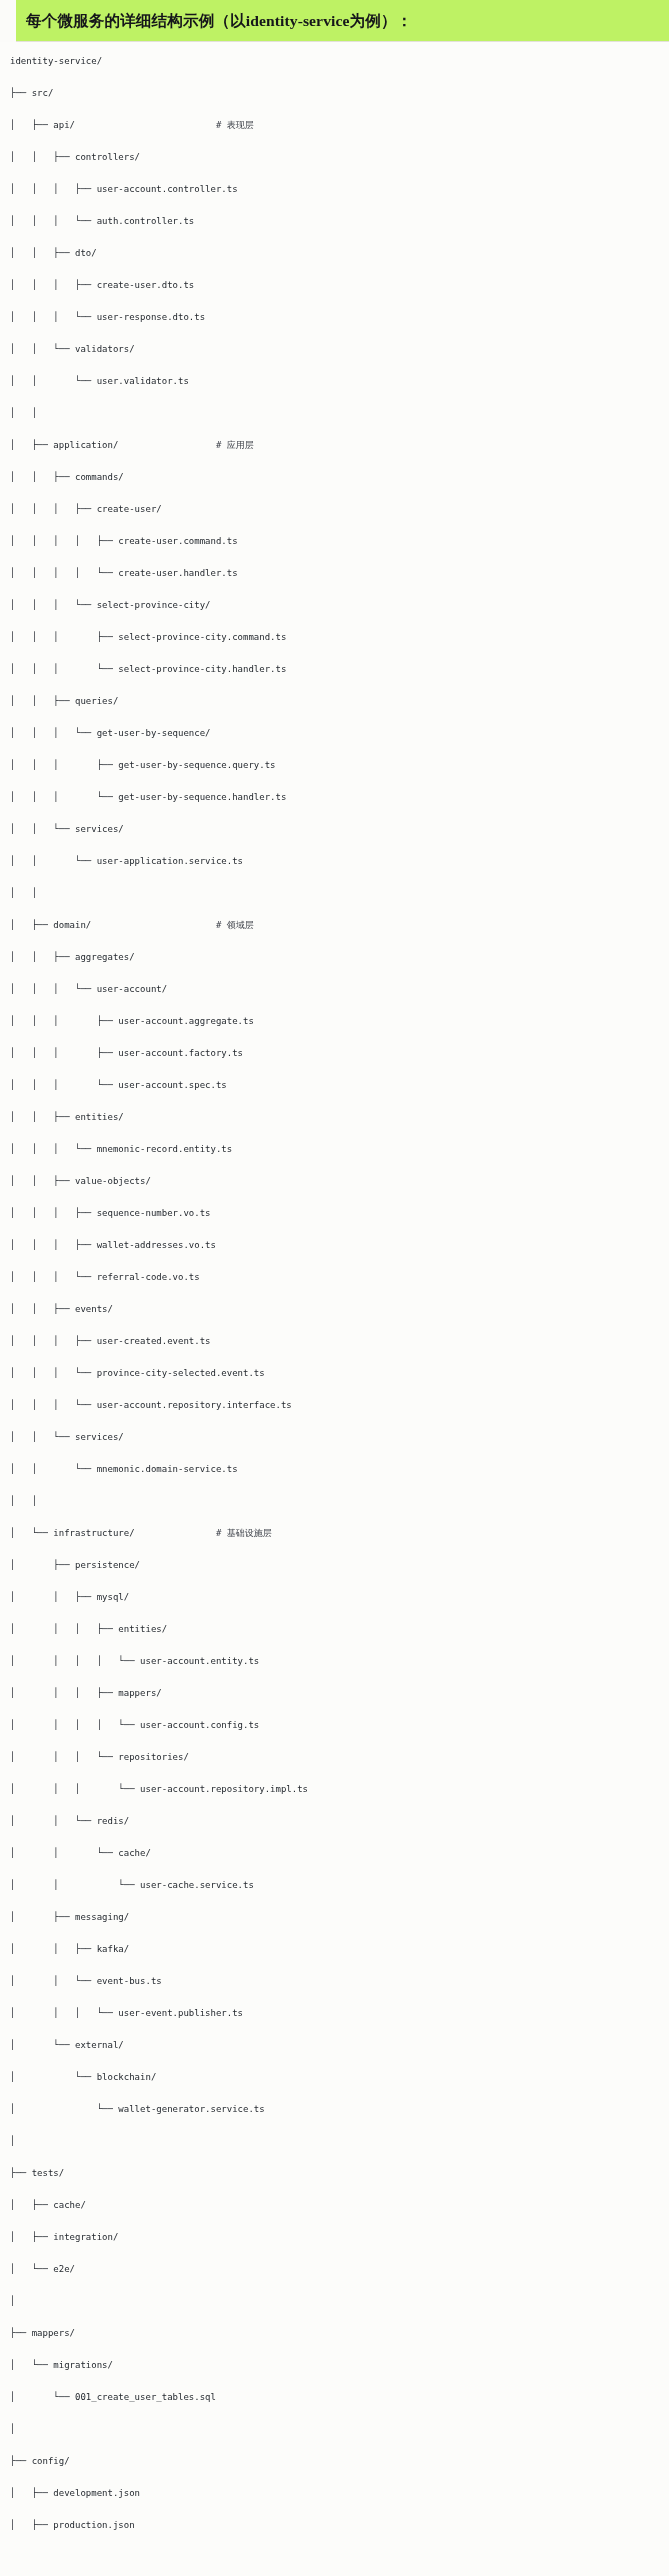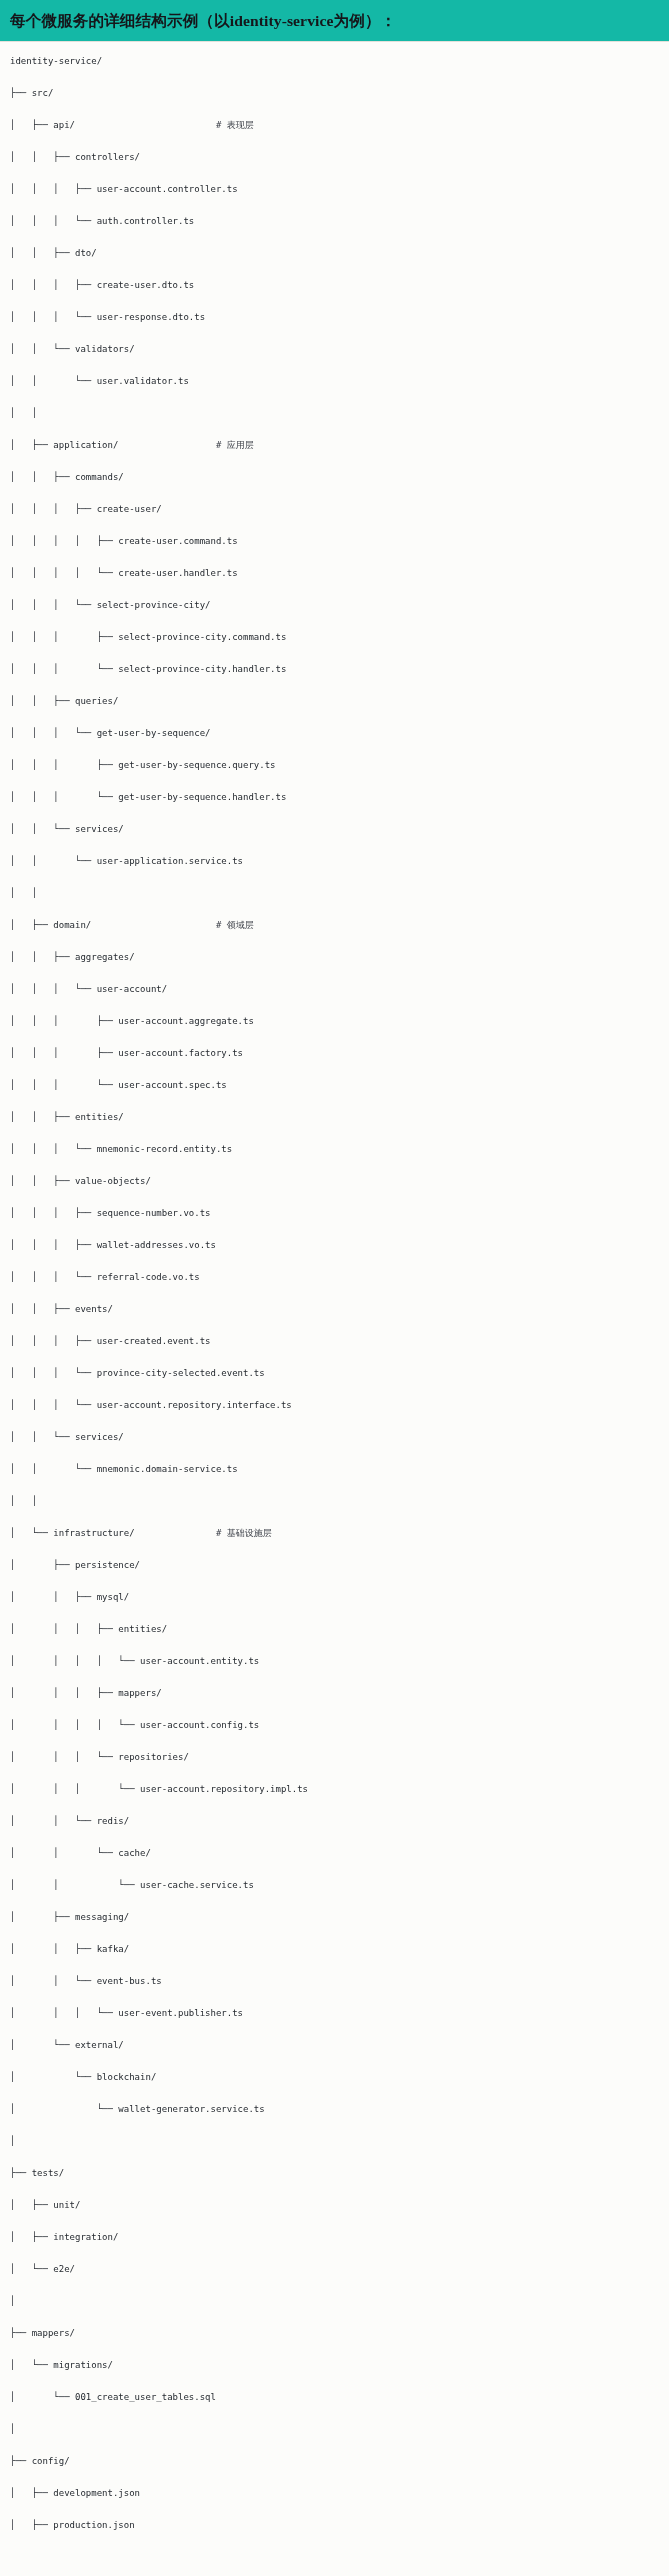--- a/index.html
+++ b/index.html
@@ -16,24 +16,25 @@
 
   .page {
     width: 669px;
     box-sizing: border-box;
     background: #fbfbf9;
     position: relative;
   }
 
   
   .header-band {
-    background: #14b8a6;
+    background: #bef264;
     padding: 11.3px 10px 10px 10px;
     border-bottom: 0.6px solid #e3e1da;
     box-sizing: border-box;
+    margin-left: 16px;
   }
   .header-title {
     font-family: "Liberation Serif", serif;
     font-weight: bold;
     font-size: 15.6px;
     line-height: 1.25;
     color: #15161a;
     letter-spacing: 0.1px;
   }
 
@@ -130,21 +131,21 @@
 <span class="row">│       │           └── user-cache.service.ts</span>
 <span class="row">│       ├── messaging/</span>
 <span class="row">│       │   ├── kafka/</span>
 <span class="row">│       │   └── event-bus.ts</span>
 <span class="row">│       │   │   └── user-event.publisher.ts</span>
 <span class="row">│       └── external/</span>
 <span class="row">│           └── blockchain/</span>
 <span class="row">│               └── wallet-generator.service.ts</span>
 <span class="row">│</span>
 <span class="row">├── tests/</span>
-<span class="row">│   ├── unit/</span>
+<span class="row">│   ├── cache/</span>
 <span class="row">│   ├── integration/</span>
 <span class="row">│   └── e2e/</span>
 <span class="row">│</span>
 <span class="row">├── mappers/</span>
 <span class="row">│   └── migrations/</span>
 <span class="row">│       └── 001_create_user_tables.sql</span>
 <span class="row">│</span>
 <span class="row">├── config/</span>
 <span class="row">│   ├── development.json</span>
 <span class="row">│   ├── production.json</span>

